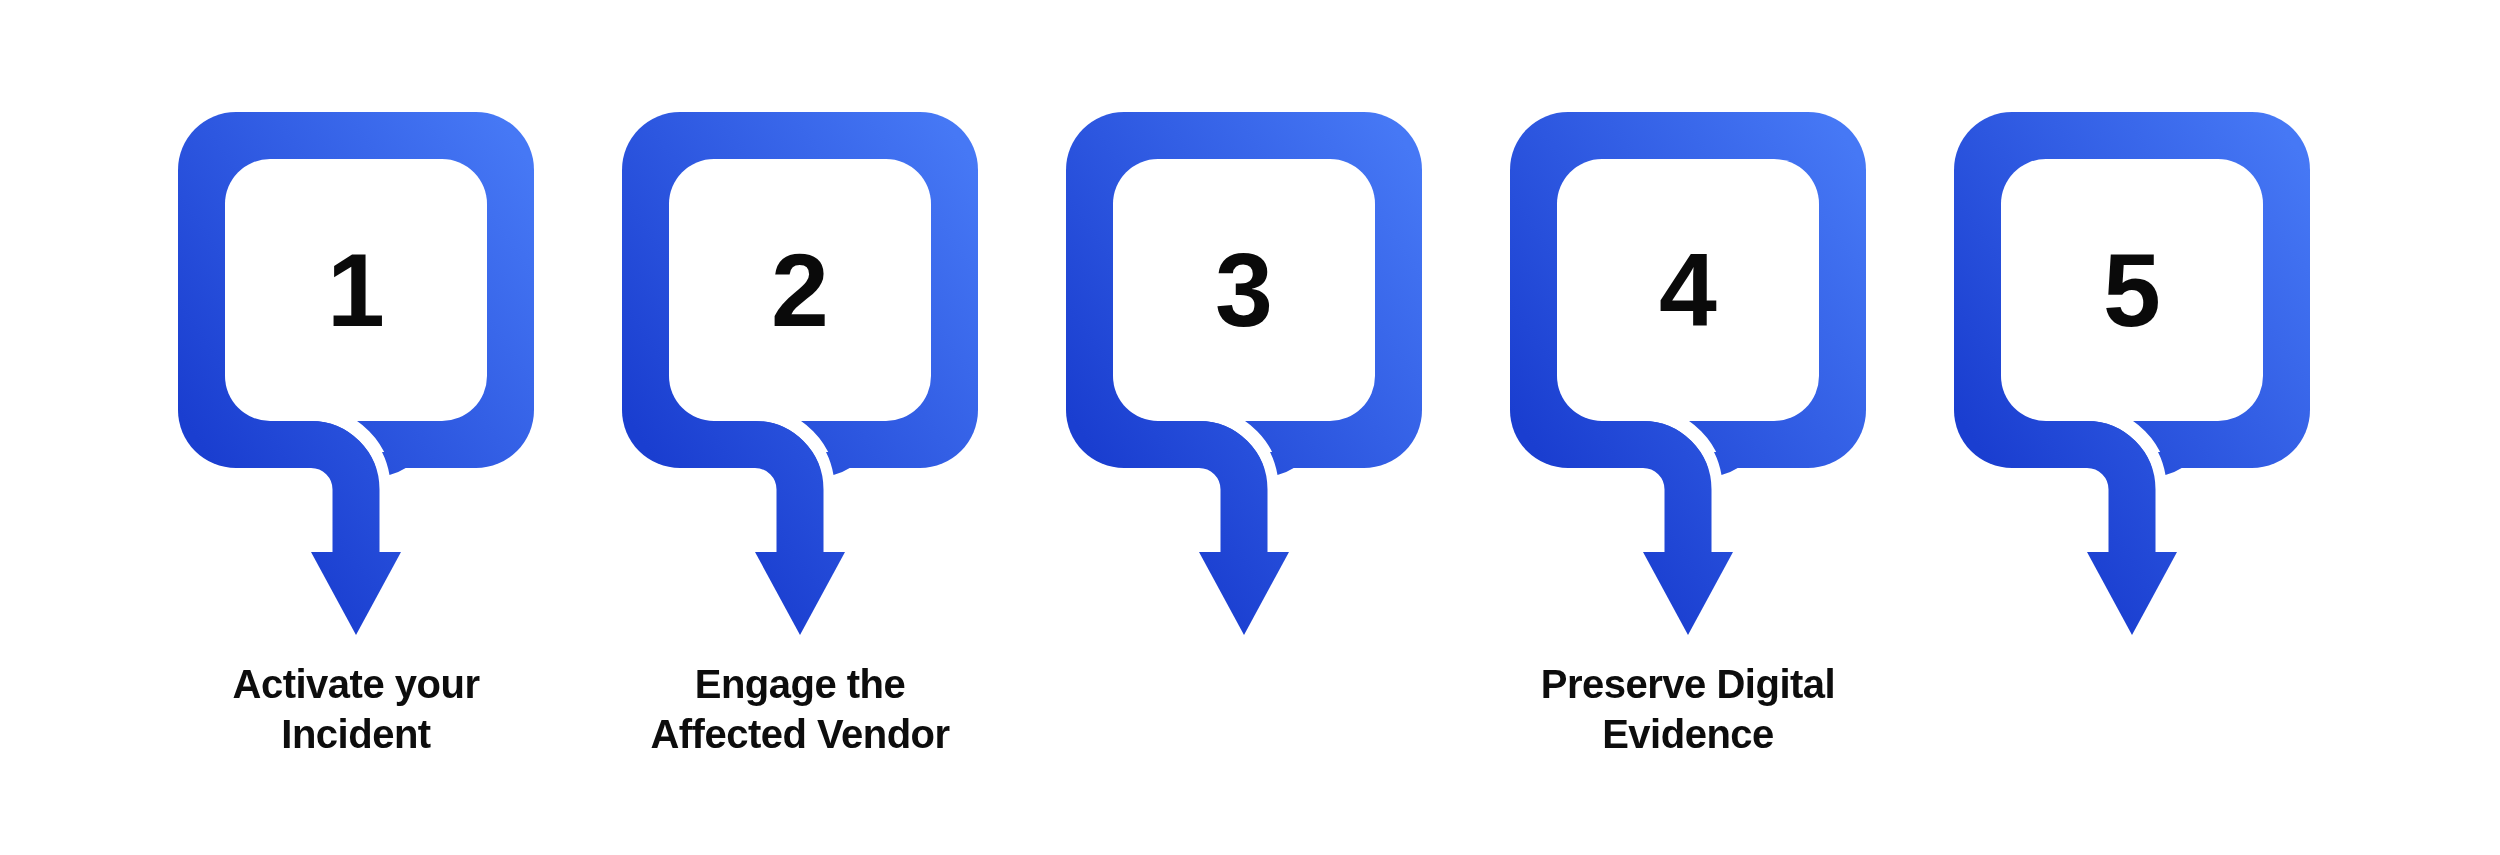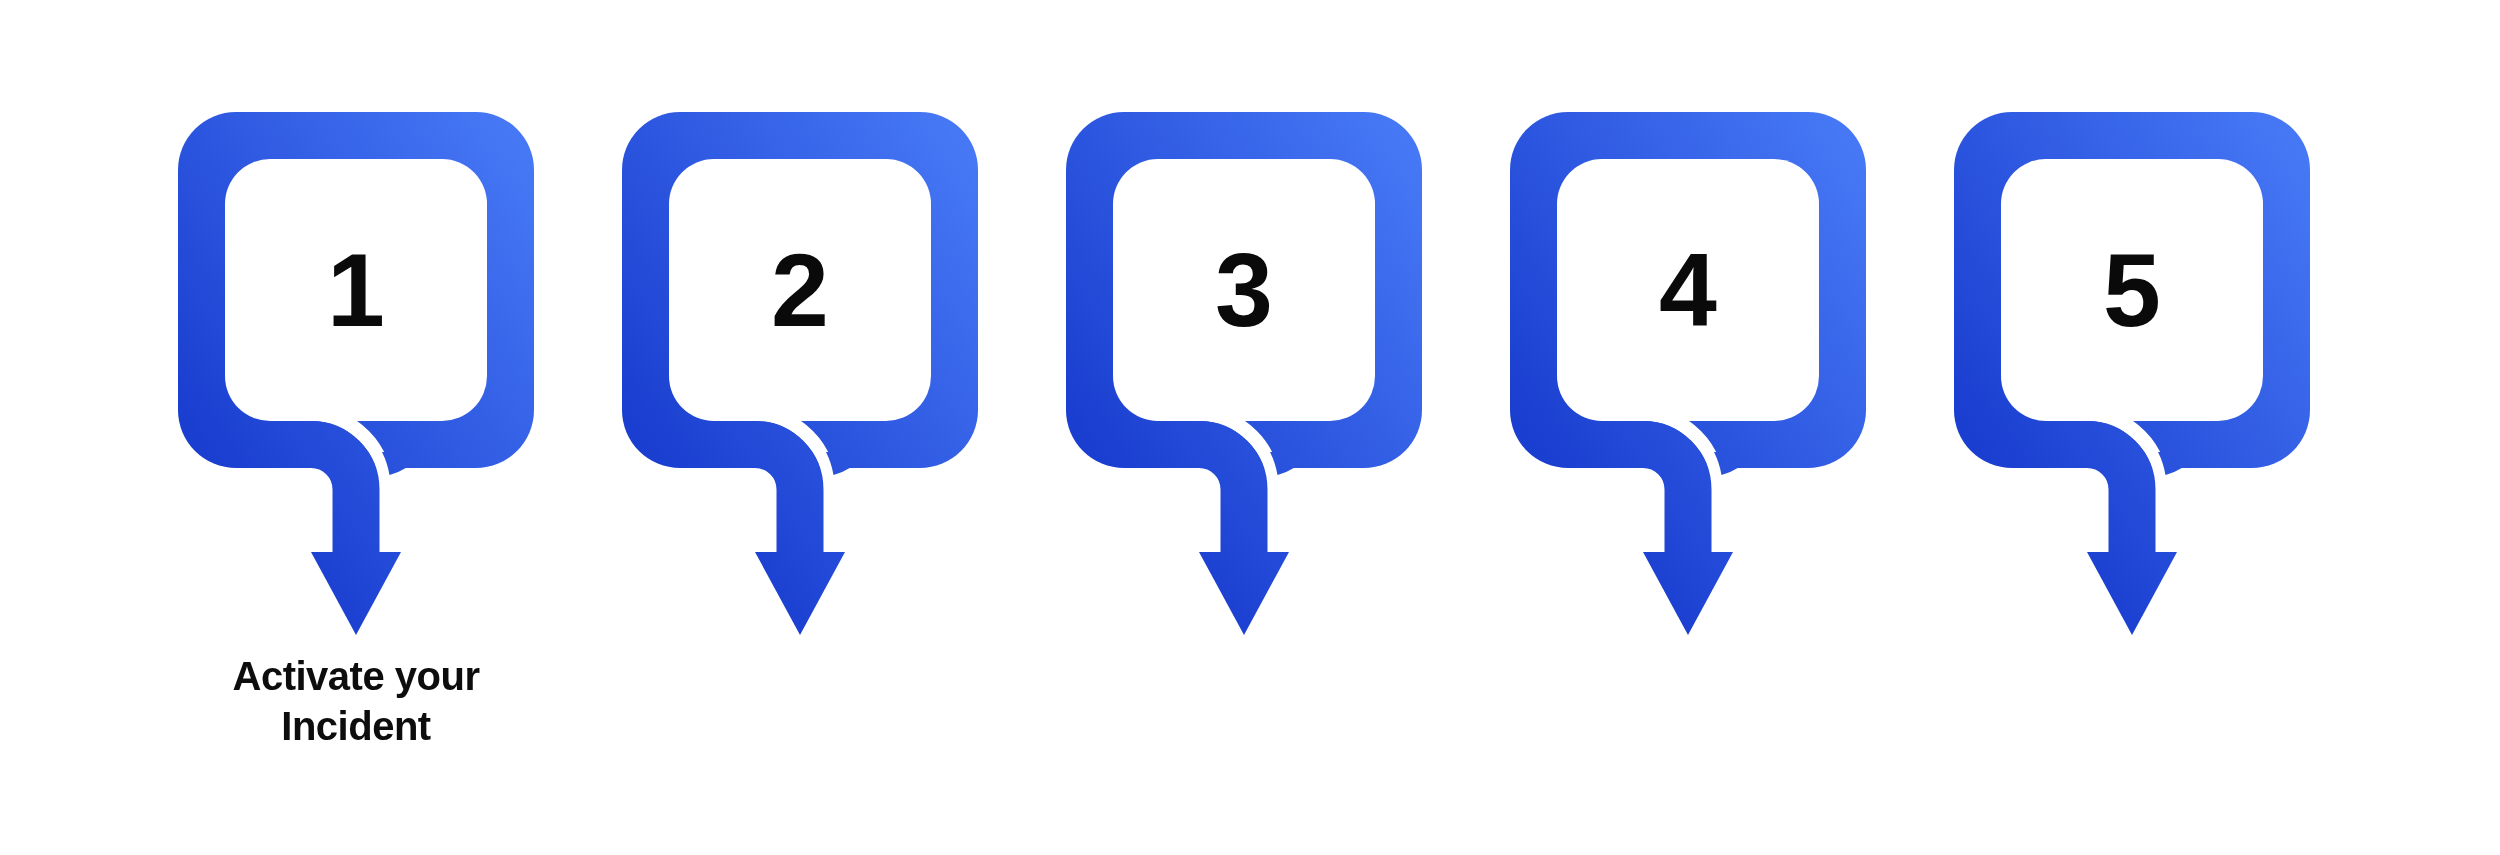--- a/index.html
+++ b/index.html
@@ -25,21 +25,21 @@
     display:block;
     width:356px;height:523px;
   }
   .shape text{
     font-family:"Liberation Sans","DejaVu Sans",sans-serif;
     font-weight:700;
     font-size:104px;
     fill:#0a0a0a;
   }
   .label{
-    margin-top:16px;
+    margin-top:24px;
     font-size:40px;
     font-weight:700;
     line-height:50px;
     letter-spacing:-0.5px;
     color:#0d0d0d;
     text-align:center;
     white-space:pre-line;
   }
   .defs-holder{position:absolute;width:0;height:0;}
 </style>
@@ -75,20 +75,22 @@
     <div class="step">
       <svg class="shape" viewBox="0 0 356 523">
         <rect x="0" y="0" width="356" height="356" rx="58" fill="url(#gradBlue)"></rect>
         <rect x="47" y="47" width="262" height="262" rx="45" fill="#ffffff"></rect>
         <path d="M 133 302 A 75 75 0 0 1 208 377.5" fill="none" stroke="#ffffff" stroke-width="14"></path>
         <path d="M 204 340 A 81.5 81.5 0 0 1 211.5 363 Q 228 359 242 344 L 242 340 Z" fill="url(#gradBlue)"></path>
         <path d="M 100 332.5 H 133 A 45 45 0 0 1 178 377.5 V 443" fill="none" stroke="url(#gradBlue)" stroke-width="47"></path>
         <polygon points="133,440 223,440 178,523" fill="url(#gradBlue)"></polygon>
         <text x="178" y="178" text-anchor="middle" dominant-baseline="central">2</text>
       </svg>
+      <div class="label">Engage the
+Affected Vendor</div>
     </div>
 
     <div class="step">
       <svg class="shape" viewBox="0 0 356 523">
         <rect x="0" y="0" width="356" height="356" rx="58" fill="url(#gradBlue)"></rect>
         <rect x="47" y="47" width="262" height="262" rx="45" fill="#ffffff"></rect>
         <path d="M 133 302 A 75 75 0 0 1 208 377.5" fill="none" stroke="#ffffff" stroke-width="14"></path>
         <path d="M 204 340 A 81.5 81.5 0 0 1 211.5 363 Q 228 359 242 344 L 242 340 Z" fill="url(#gradBlue)"></path>
         <path d="M 100 332.5 H 133 A 45 45 0 0 1 178 377.5 V 443" fill="none" stroke="url(#gradBlue)" stroke-width="47"></path>
         <polygon points="133,440 223,440 178,523" fill="url(#gradBlue)"></polygon>
@@ -99,20 +101,22 @@
     <div class="step">
       <svg class="shape" viewBox="0 0 356 523">
         <rect x="0" y="0" width="356" height="356" rx="58" fill="url(#gradBlue)"></rect>
         <rect x="47" y="47" width="262" height="262" rx="45" fill="#ffffff"></rect>
         <path d="M 133 302 A 75 75 0 0 1 208 377.5" fill="none" stroke="#ffffff" stroke-width="14"></path>
         <path d="M 204 340 A 81.5 81.5 0 0 1 211.5 363 Q 228 359 242 344 L 242 340 Z" fill="url(#gradBlue)"></path>
         <path d="M 100 332.5 H 133 A 45 45 0 0 1 178 377.5 V 443" fill="none" stroke="url(#gradBlue)" stroke-width="47"></path>
         <polygon points="133,440 223,440 178,523" fill="url(#gradBlue)"></polygon>
         <text x="178" y="178" text-anchor="middle" dominant-baseline="central">4</text>
       </svg>
+      <div class="label">Preserve Digital
+Evidence</div>
     </div>
 
     <div class="step">
       <svg class="shape" viewBox="0 0 356 523">
         <rect x="0" y="0" width="356" height="356" rx="58" fill="url(#gradBlue)"></rect>
         <rect x="47" y="47" width="262" height="262" rx="45" fill="#ffffff"></rect>
         <path d="M 133 302 A 75 75 0 0 1 208 377.5" fill="none" stroke="#ffffff" stroke-width="14"></path>
         <path d="M 204 340 A 81.5 81.5 0 0 1 211.5 363 Q 228 359 242 344 L 242 340 Z" fill="url(#gradBlue)"></path>
         <path d="M 100 332.5 H 133 A 45 45 0 0 1 178 377.5 V 443" fill="none" stroke="url(#gradBlue)" stroke-width="47"></path>
         <polygon points="133,440 223,440 178,523" fill="url(#gradBlue)"></polygon>

